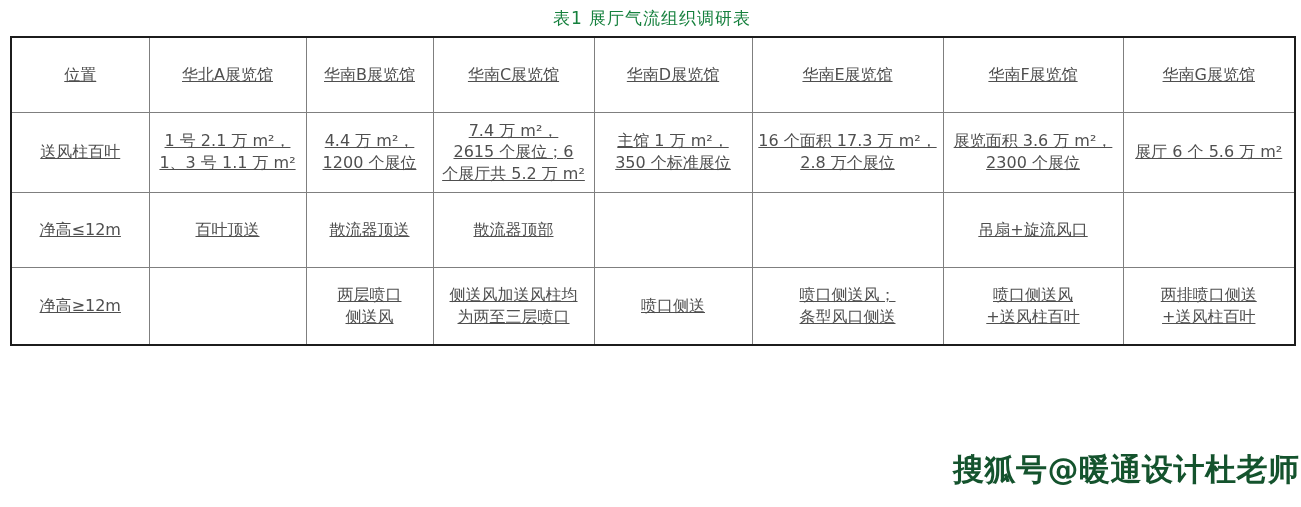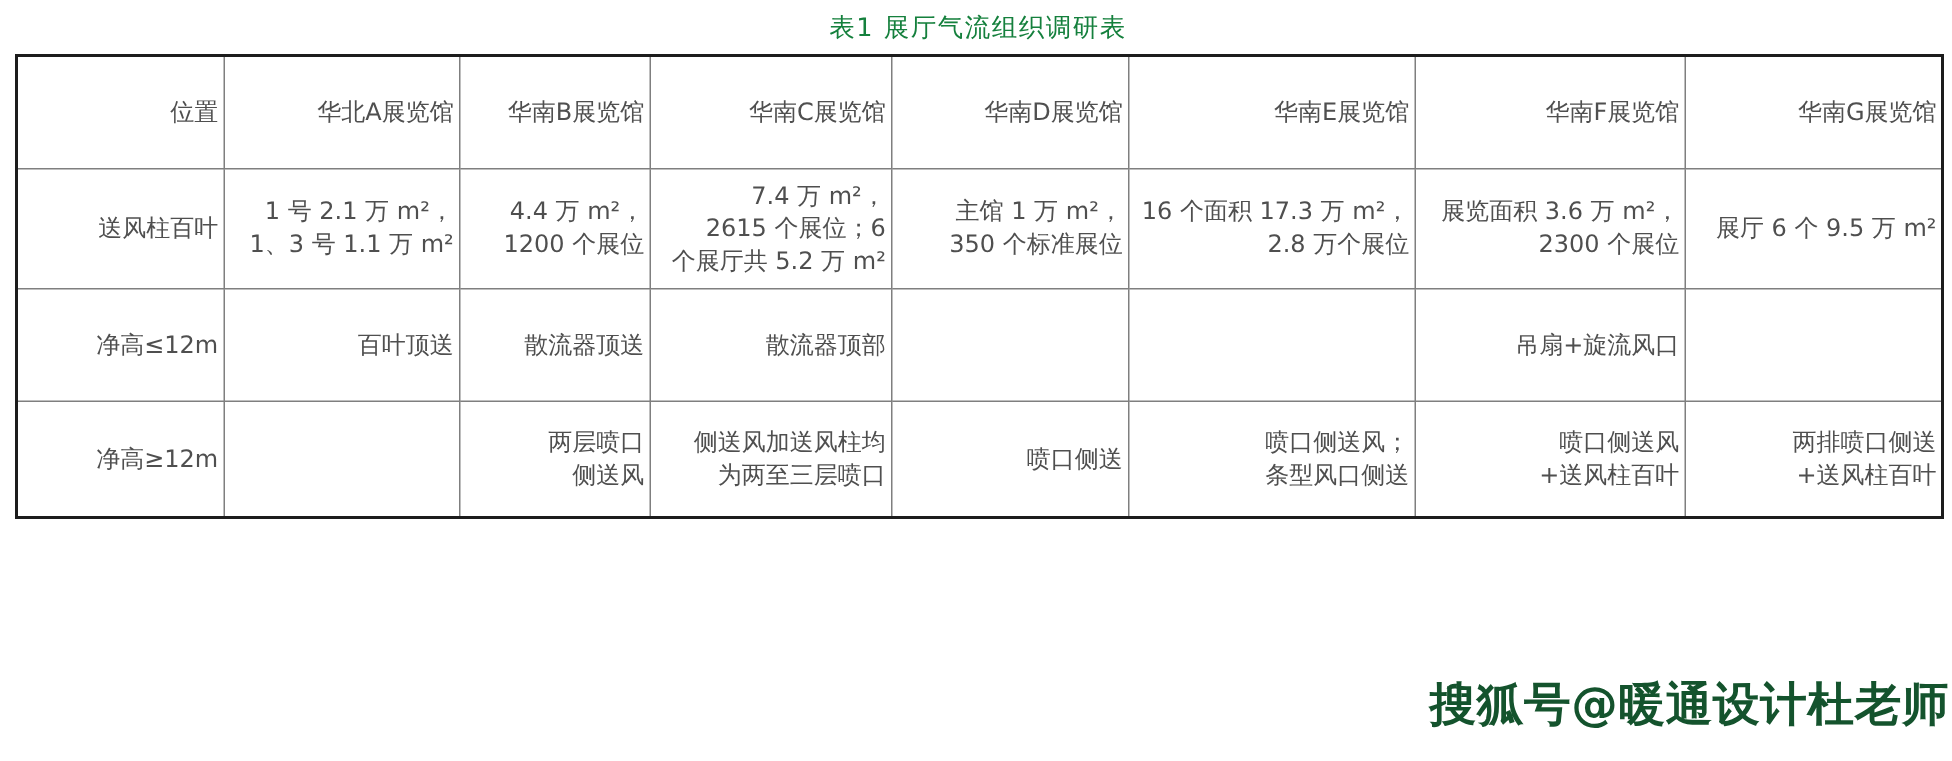--- a/index.html
+++ b/index.html
@@ -31,27 +31,28 @@
     width: 1284px;
     border-collapse: collapse;
     table-layout: fixed;
     border: 2px solid #1c1c1c;
     color: #4f4f4f;
     font-size: 16px;
   }
   table.survey th,
   table.survey td {
     border: 1px solid #7f7f7f;
-    text-align: right;
+    text-align: center;
     vertical-align: middle;
     font-weight: normal;
     white-space: pre-line;
     line-height: 1.35;
     padding: 2px 3px;
     overflow: hidden;
+    text-decoration: underline;
   }
   table.survey tr.hrow   { height: 75px; }
   table.survey tr.row-0  { height: 80px; }
   table.survey tr.row-1  { height: 70px; }
   table.survey tr.row-2  { height: 75px; }
   table.survey tr.row-3  { height: 78px; }
   table.survey tr.row-4  { height: 70px; }
   .watermark {
     position: absolute;
     left: 953px;
@@ -105,21 +106,21 @@
 1200 个展位</td>
       <td>7.4 万 m²，
 2615 个展位；6
 个展厅共 5.2 万 m²</td>
       <td>主馆 1 万 m²，
 350 个标准展位</td>
       <td>16 个面积 17.3 万 m²，
 2.8 万个展位</td>
       <td>展览面积 3.6 万 m²，
 2300 个展位</td>
-      <td>展厅 6 个 9.5 万 m²</td>
+      <td>展厅 6 个 5.6 万 m²</td>
     </tr>
     <tr class="row-2">
       <td>净高≤12m</td>
       <td>百叶顶送</td>
       <td>散流器顶送</td>
       <td>散流器顶部</td>
       <td></td>
       <td></td>
       <td>吊扇+旋流风口</td>
       <td></td>

